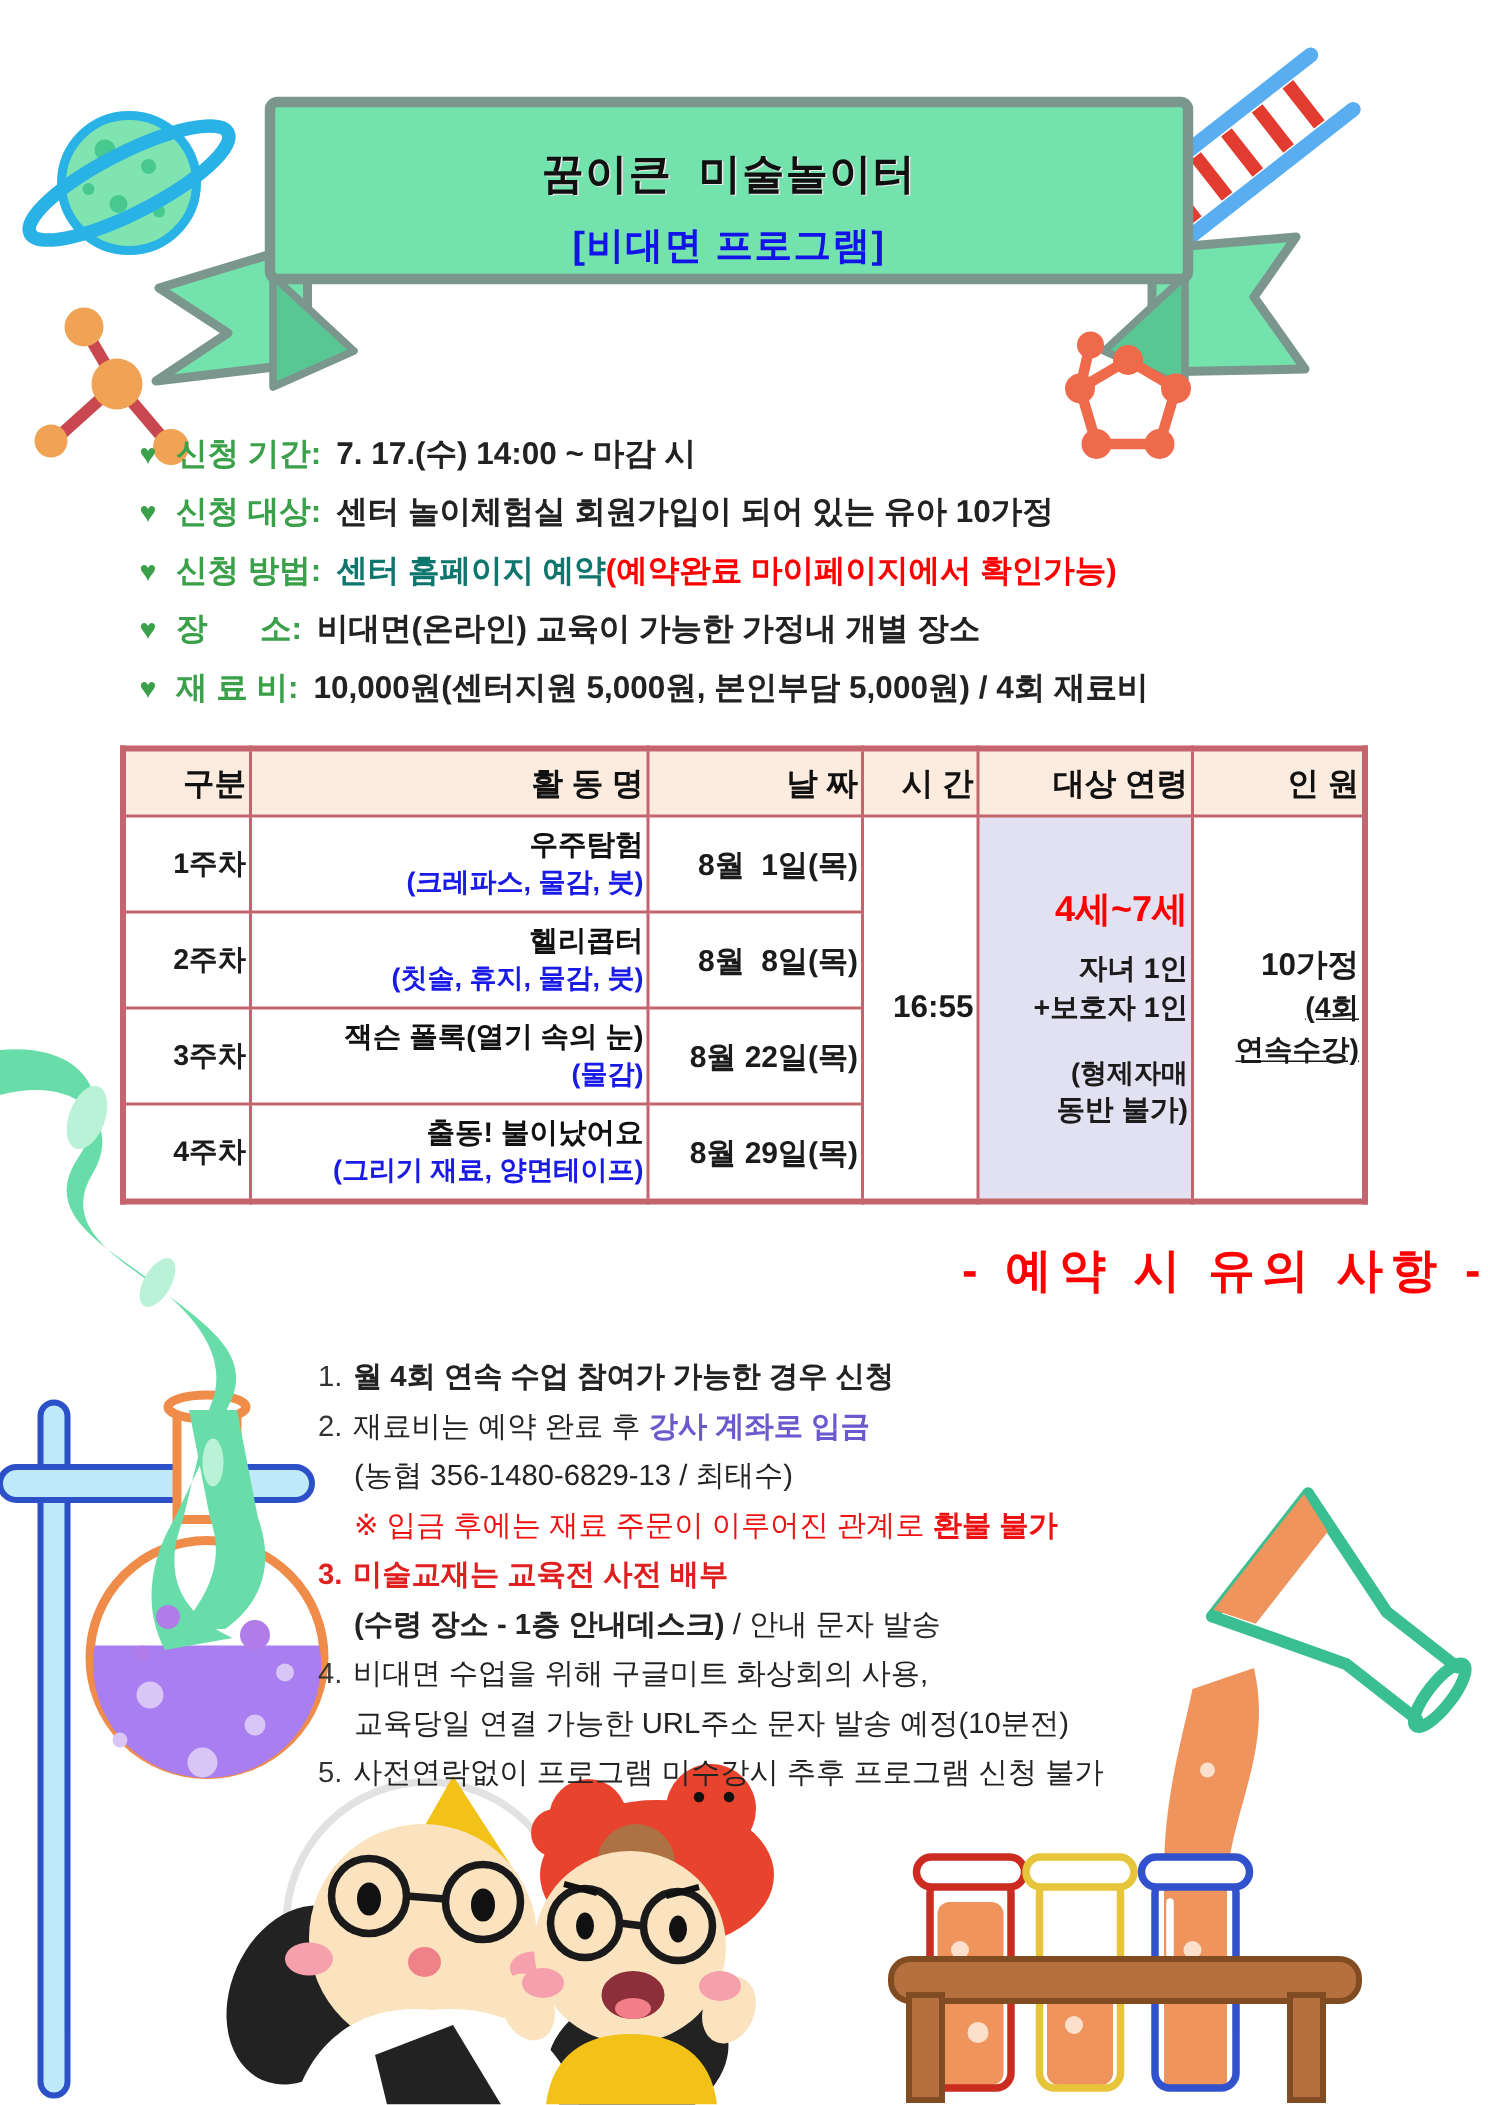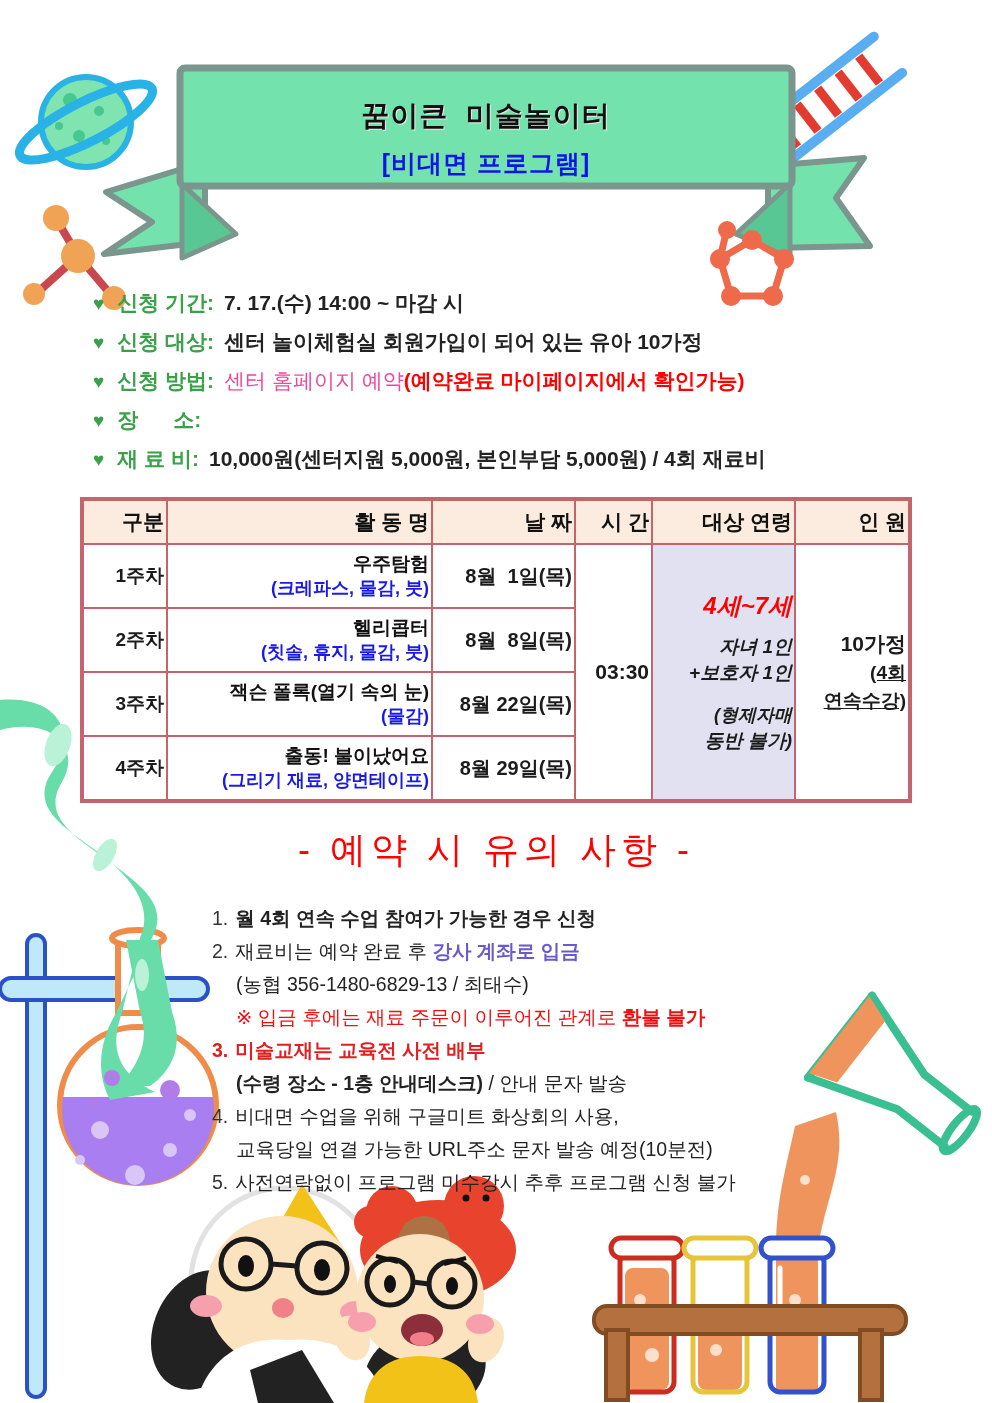--- a/index.html
+++ b/index.html
@@ -20,44 +20,44 @@
     font-size:25px;font-weight:800;color:#1113e8;letter-spacing:1px;}
 
   
   .info{top:291px;left:93px;width:830px;}
   .info-row{display:flex;align-items:baseline;margin-bottom:14px;
     font-size:21px;line-height:24px;font-weight:600;color:#222;}
   .heart{color:#3aa04a;font-size:19px;margin-right:13px;flex:none;}
   .info-label{color:#3aa04a;font-weight:700;white-space:pre;margin-right:10px;flex:none;}
   .pre{white-space:pre;}
   .b{font-weight:700;}
-  .t-blue{color:#ec4899;font-weight:400;}
+  .t-blue{color:#0f766e;font-weight:700;}
   .t-red{color:#fe0000;font-weight:800;}
 
   
   .sched{position:absolute;left:80px;top:497px;z-index:2;border-collapse:collapse;
     table-layout:fixed;background:#ffffff;border:4px solid #c4656e;}
   .sched th,.sched td{border:2px solid #c4656e;text-align:right;vertical-align:middle;padding:0 2px;}
   .sched th{height:42px;background:#fcecdf;font-size:21px;font-weight:700;color:#111;}
   .sched td{height:62px;}
   .week-cell{font-size:19px;font-weight:700;}
   .activity-main{font-size:19px;font-weight:600;color:#111;line-height:23px;}
   .activity-mat{font-size:18px;font-weight:700;color:#1a1ae6;line-height:23px;margin-top:2px;}
   .date-cell{font-size:20px;font-weight:600;white-space:pre;}
   .time-cell{font-size:21px;font-weight:600;}
-  .age-cell{background:#e1e1f1;font-style:italic;}
+  .age-cell{background:#e1e1f1;}
   .age-range{color:#fe0000;font-weight:800;font-size:24px;margin-bottom:12px;}
   .age-line{font-size:19px;font-weight:600;line-height:26px;}
   .age-note{font-size:18px;font-weight:600;line-height:26px;margin-top:16px;}
   .cap-line1{font-size:21px;font-weight:600;line-height:30px;}
   .cap-line{font-size:19px;font-weight:600;line-height:28px;text-decoration:underline;}
 
   
-  .notice-title{top:826px;left:0;width:100%;text-align:center;
-    color:#fe0000;font-size:36px;font-weight:400;letter-spacing:5px;}
+  .notice-title{top:826px;left:0;width:100%;text-align:right;
+    color:#fe0000;font-size:31px;font-weight:700;letter-spacing:5px;}
   .notices{top:907px;left:212px;width:680px;font-size:19.5px;color:#232323;}
   .n-line{margin-bottom:10px;line-height:23px;}
   .n-num{margin-right:7px;color:#333;font-weight:500;}
   .ind{padding-left:24px;}
   .n1{font-weight:700;}
   .hl-slate{color:#6a5acd;font-weight:600;}
   .warn{color:#ee1111;font-weight:500;}
   .warn .b{color:#ee1111;}
   .n3-red{color:#e02020;font-weight:800;}
   .n-num-red{color:#e02020;font-weight:800;margin-right:7px;}
@@ -241,20 +241,21 @@
     <span><span>센터 놀이체험실 회원가입이 되어 있는 </span><span class="b">유아 10가정</span></span>
   </div>
   <div class="info-row">
     <span class="heart">♥</span>
     <span class="info-label">신청 방법:</span>
     <span><span class="t-blue">센터 홈페이지 예약</span><span class="t-red">(예약완료 마이페이지에서 확인가능)</span></span>
   </div>
   <div class="info-row">
     <span class="heart">♥</span>
     <span class="info-label">장      소:</span>
+    <span>비대면(온라인) 교육이 가능한 가정내 개별 장소</span>
   </div>
   <div class="info-row">
     <span class="heart">♥</span>
     <span class="info-label">재 료 비:</span>
     <span><span class="pre">10,000원(센터지원 5,000원, </span><span class="b">본인부담 5,000원</span><span>) / 4회 재료비</span></span>
   </div>
 </div>
 
 <table class="sched">
   <colgroup>
@@ -274,21 +275,21 @@
     <th>대상 연령</th>
     <th>인 원</th>
   </tr>
   <tr>
     <td class="week-cell">1주차</td>
     <td>
       <div class="activity-main">우주탐험</div>
       <div class="activity-mat">(크레파스, 물감, 붓)</div>
     </td>
     <td class="date-cell">8월  1일(목)</td>
-    <td class="time-cell" rowspan="4">03:30</td>
+    <td class="time-cell" rowspan="4">16:55</td>
     <td class="age-cell" rowspan="4">
       <div class="age-range">4세~7세</div>
       <div class="age-line">자녀 1인</div>
       <div class="age-line">+보호자 1인</div>
       <div class="age-note">(형제자매</div>
       <div class="age-line">동반 불가)</div>
     </td>
     <td rowspan="4">
       <div class="cap-line1">10가정</div>
       <div class="cap-line">(4회</div>

